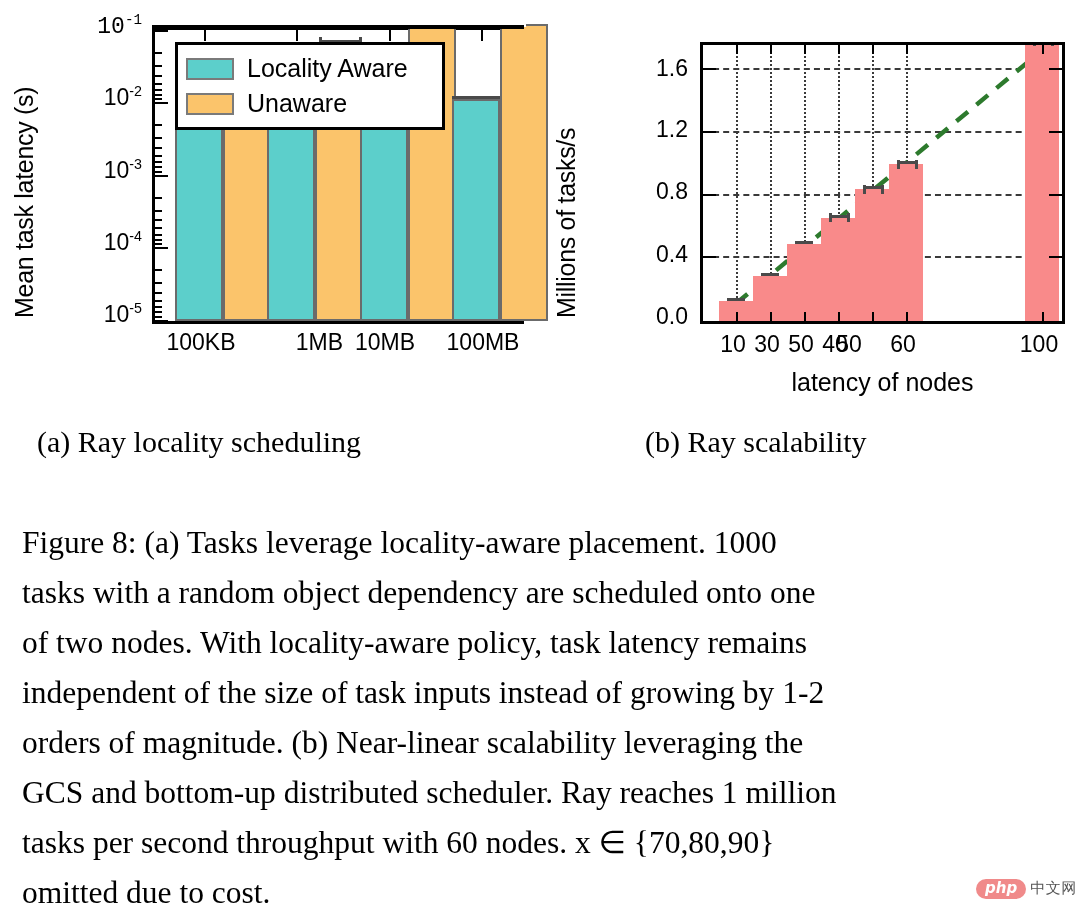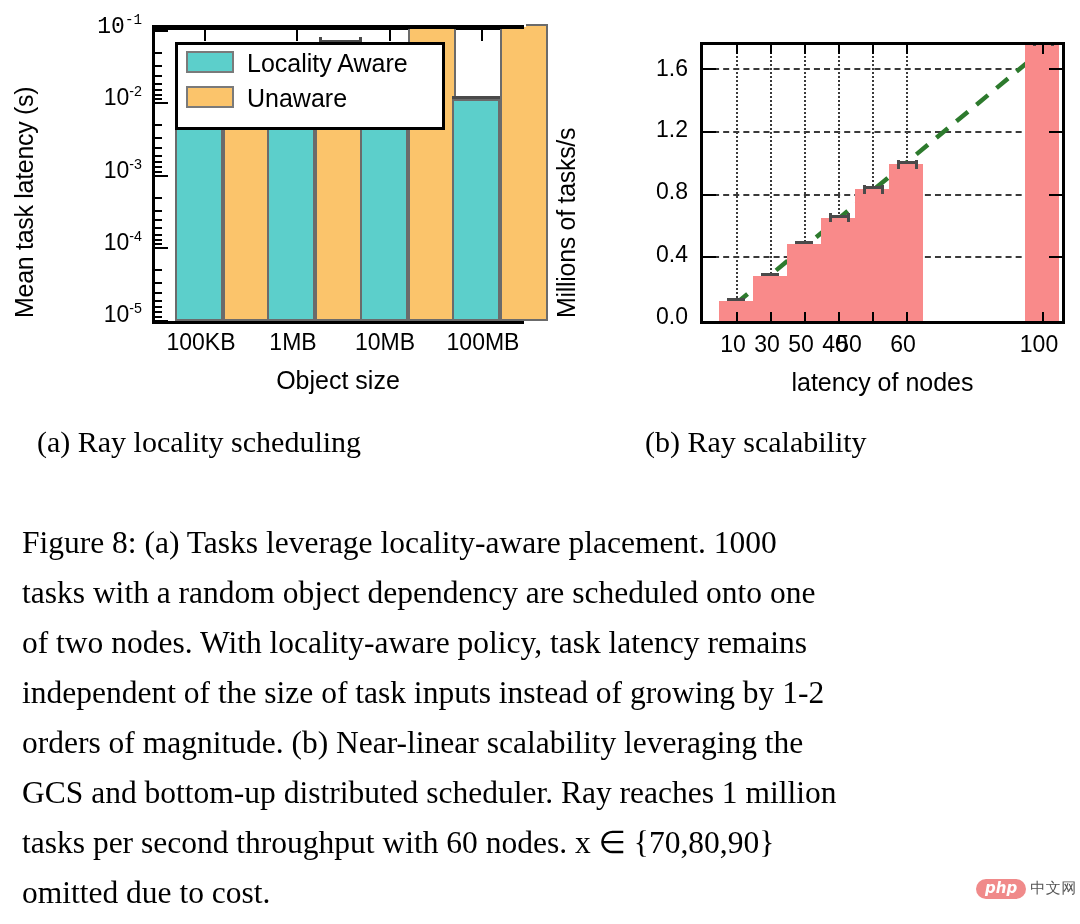--- a/index.html
+++ b/index.html
@@ -141,21 +141,21 @@
   
   .legend-box {
     position: absolute;
     background: #fff;
     border: 3px solid #000;
     box-sizing: border-box;
     padding: 6px 10px 6px 8px;
   }
   .legend-row {
     display: flex;
-    align-items: flex-start;
+    align-items: center;
     height: 35px;
   }
   .legend-swatch {
     width: 48px;
     height: 22px;
     border: 2px solid #7a7a7a;
     box-sizing: border-box;
     margin-right: 13px;
     flex: 0 0 auto;
   }
@@ -344,25 +344,24 @@
             <span class="legend-swatch" style="background:#fbc46b;"></span>
             <span class="legend-text">Unaware</span>
           </div>
         </div>
       </div>
 
       <div style="position:absolute;left:150px;top:0;width:376px;height:27px;background:#fff;"></div>
       <div style="position:absolute;left:152px;top:25px;width:372px;height:4px;background:#000;"></div>
 
       <div class="xtick-lab" style="left:141px; top:331px; width:120px;">100KB</div>
-      <div class="xtick-lab" style="left:243px; top:331px; width:100px;">1MB</div>
+      <div class="xtick-lab" style="left:243px; top:331px; width:100px;text-align:right;">1MB</div>
       <div class="xtick-lab" style="left:325px; top:331px; width:120px;">10MB</div>
       <div class="xtick-lab" style="left:413px; top:331px; width:140px;">100MB</div>
 
-      <div class="xlabel" style="left:152px; top:366px; width:372px;">Object size</div>
     </div>
 
     <div class="chart-panel right">
 
       <div class="ylabel" style="left:12px; top:318px;">Millions of tasks/s</div>
 
       <div class="ytick-lab" style="top:57px; width:110px; left:38px;">1.6</div>
       <div class="ytick-lab" style="top:118px; width:110px; left:38px;">1.2</div>
       <div class="ytick-lab" style="top:180px; width:110px; left:38px;">0.8</div>
       <div class="ytick-lab" style="top:243px; width:110px; left:38px;text-align:right;">0.4</div>

